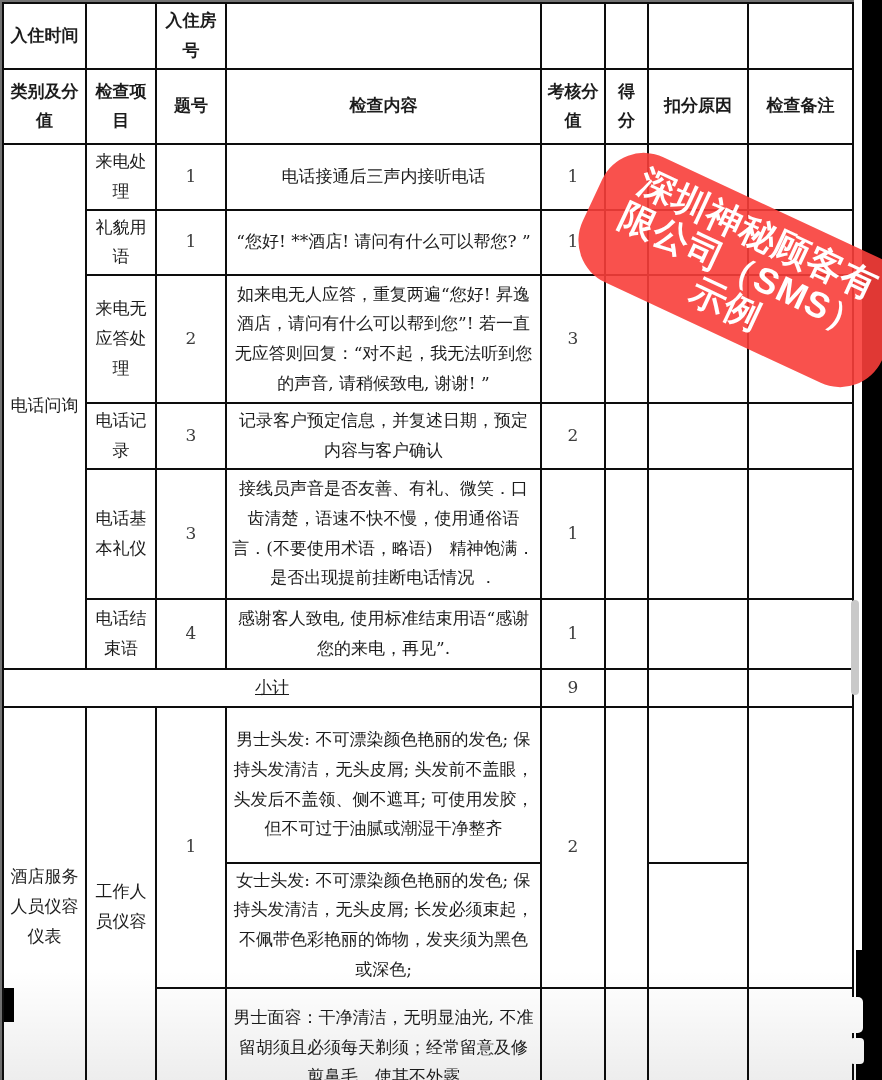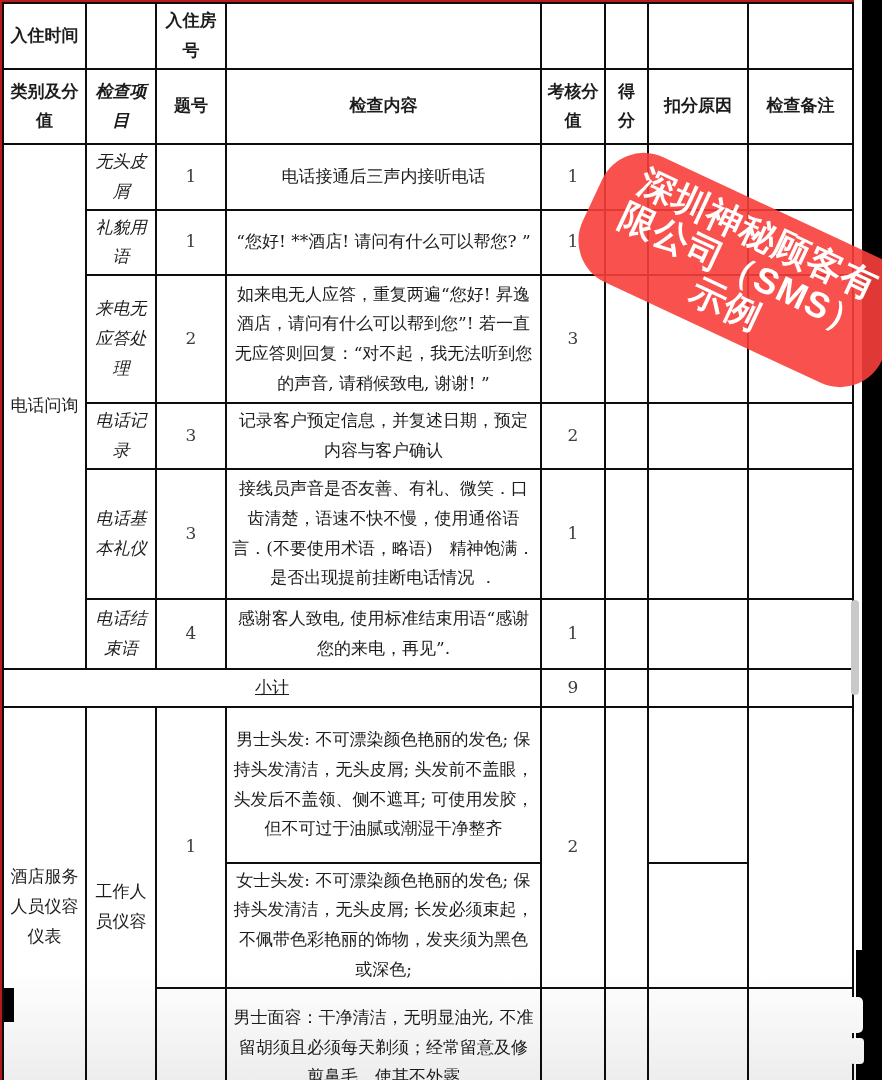--- a/index.html
+++ b/index.html
@@ -1,19 +1,19 @@
 <!DOCTYPE html>
 <html><head>
 <meta charset="utf-8">
 <style>
   html,body{margin:0;padding:0;background:#ffffff;}
   .screen{
     position:relative;
     width:882px;height:1080px;
-    background:#b91c1c;
+    background:#737373;
     overflow:hidden;
     font-family:"DejaVu Serif","Liberation Serif",serif;
     color:#1c1c1c;
   }
   table.sheet{
     position:absolute;left:2px;top:2px;
     width:852px;
     border-collapse:collapse;
     table-layout:fixed;
     background:#fff;
@@ -23,21 +23,21 @@
     text-align:center;
     vertical-align:middle;
     font-size:17px;
     line-height:1.75;
     padding:2px 4px;
     overflow:hidden;
     word-break:break-all;
   }
   td.hdr{font-weight:bold;font-size:18px;line-height:1.7;}
   td.cat{padding:0 14px;}          
-  td.item{padding:0 15px;font-style:italic;}         
+  td.item{padding:0 15px;}         
   td.content{padding:4px 7px;line-height:1.82;border-radius:9px;}
   td.num{color:#3d3d3d;font-size:17px;}
   td.cat-bottom{vertical-align:bottom;padding:0 13px 16px 13px;}
   td.item-bottom{vertical-align:bottom;padding:0 16px 46px 16px;}
   td.subtotal{text-align:center;font-size:17px;text-decoration:underline;}
 
   
   .stamp{
     position:absolute;left:577px;top:201px;width:330px;height:138px;
     border-radius:46px;
@@ -97,21 +97,21 @@
         <td class="hdr">题号</td>
         <td class="hdr">检查内容</td>
         <td class="hdr cat">考核分值</td>
         <td class="hdr" style="padding:7px 12px">得分</td>
         <td class="hdr">扣分原因</td>
         <td class="hdr">检查备注</td>
       </tr>
 
       <tr style="height:63px">
         <td class="cat" rowspan="6">电话问询</td>
-        <td class="item">无头皮屑</td>
+        <td class="item">来电处理</td>
         <td class="num">1</td>
         <td class="content">电话接通后三声内接听电话</td>
         <td class="num">1</td>
         <td></td>
         <td></td>
         <td></td>
       </tr>
       <tr style="height:64px">
         <td class="item">礼貌用语</td>
         <td class="num">1</td>

